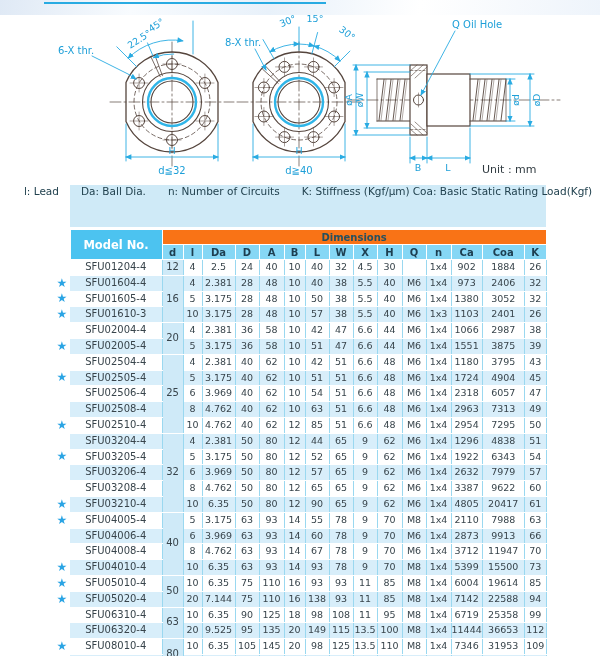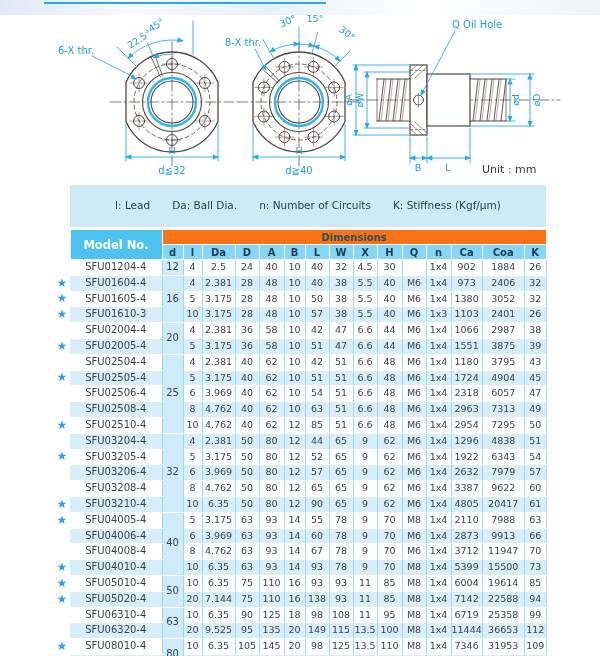--- a/index.html
+++ b/index.html
@@ -5,21 +5,21 @@
   * { box-sizing: border-box; margin: 0; padding: 0; }
   body { background:#888; font-family:"DejaVu Sans","Liberation Sans",sans-serif; }
   .canvas { position:relative; width:600px; height:656px; background:#ffffff; margin:0 auto;
             outline:1px solid #d6d6d6; overflow:hidden; }
   .banner { position:absolute; top:0; left:0; width:600px; height:15px;
             background:linear-gradient(100deg,#dfe9f5 0%,#f8fbfe 22%,#e8f1fa 45%,#ffffff 70%,#eef4fb 100%); }
   .topline { position:absolute; top:2px; left:44px; width:282px; height:2px; background:#29abe2; }
   .drawings-svg { position:absolute; top:8px; left:0; }
   .unit { position:absolute; top:163px; left:482px; font-size:11px; color:#303a40; }
   .legend { position:absolute; left:70px; top:185px; width:476px; height:42px; background:#cfeaf7;
-            display:flex; flex-direction:column; justify-content:center; gap:3px;
+            display:flex; flex-direction:row; justify-content:center; gap:3px;
             font-size:10.5px; color:#22424f; }
   .legend-line { display:flex; justify-content:center; gap:22px; white-space:nowrap; }
   .tablewrap { position:absolute; left:54px; top:229px; }
   table { border-collapse:collapse; table-layout:fixed; font-size:9.5px; color:#38444b; }
   th, td { padding:0; text-align:center; white-space:nowrap; overflow:hidden; }
   thead th { border:1px solid #ffffff; height:15px; }
   th.model-h { background:#4cc3f0; color:#ffffff; font-size:11.5px; font-weight:bold; }
   th.dims-h  { background:#f97316; color:#27505f; font-size:10px; font-weight:bold; }
   th.col-h   { background:#86d7f5; color:#1d3e50; font-size:10px; font-weight:bold; }
   th.gutter  { background:transparent; border:none; }
@@ -208,20 +208,21 @@
   <div class="unit">Unit : mm</div>
 
   <div class="legend">
     <div class="legend-line">
       <span>l: Lead</span>
       <span>Da: Ball Dia.</span>
       <span>n: Number of Circuits</span>
       <span>K: Stiffness (Kgf/μm)</span>
     </div>
     <div class="legend-line">
+      <span>Coa: Basic Static Rating Load(Kgf)</span>
     </div>
   </div>
 
   <div class="tablewrap">
     <table>
       <colgroup>
         <col style="width:16px">
           <col style="width:92px">
           <col style="width:21px">
           <col style="width:19px">

